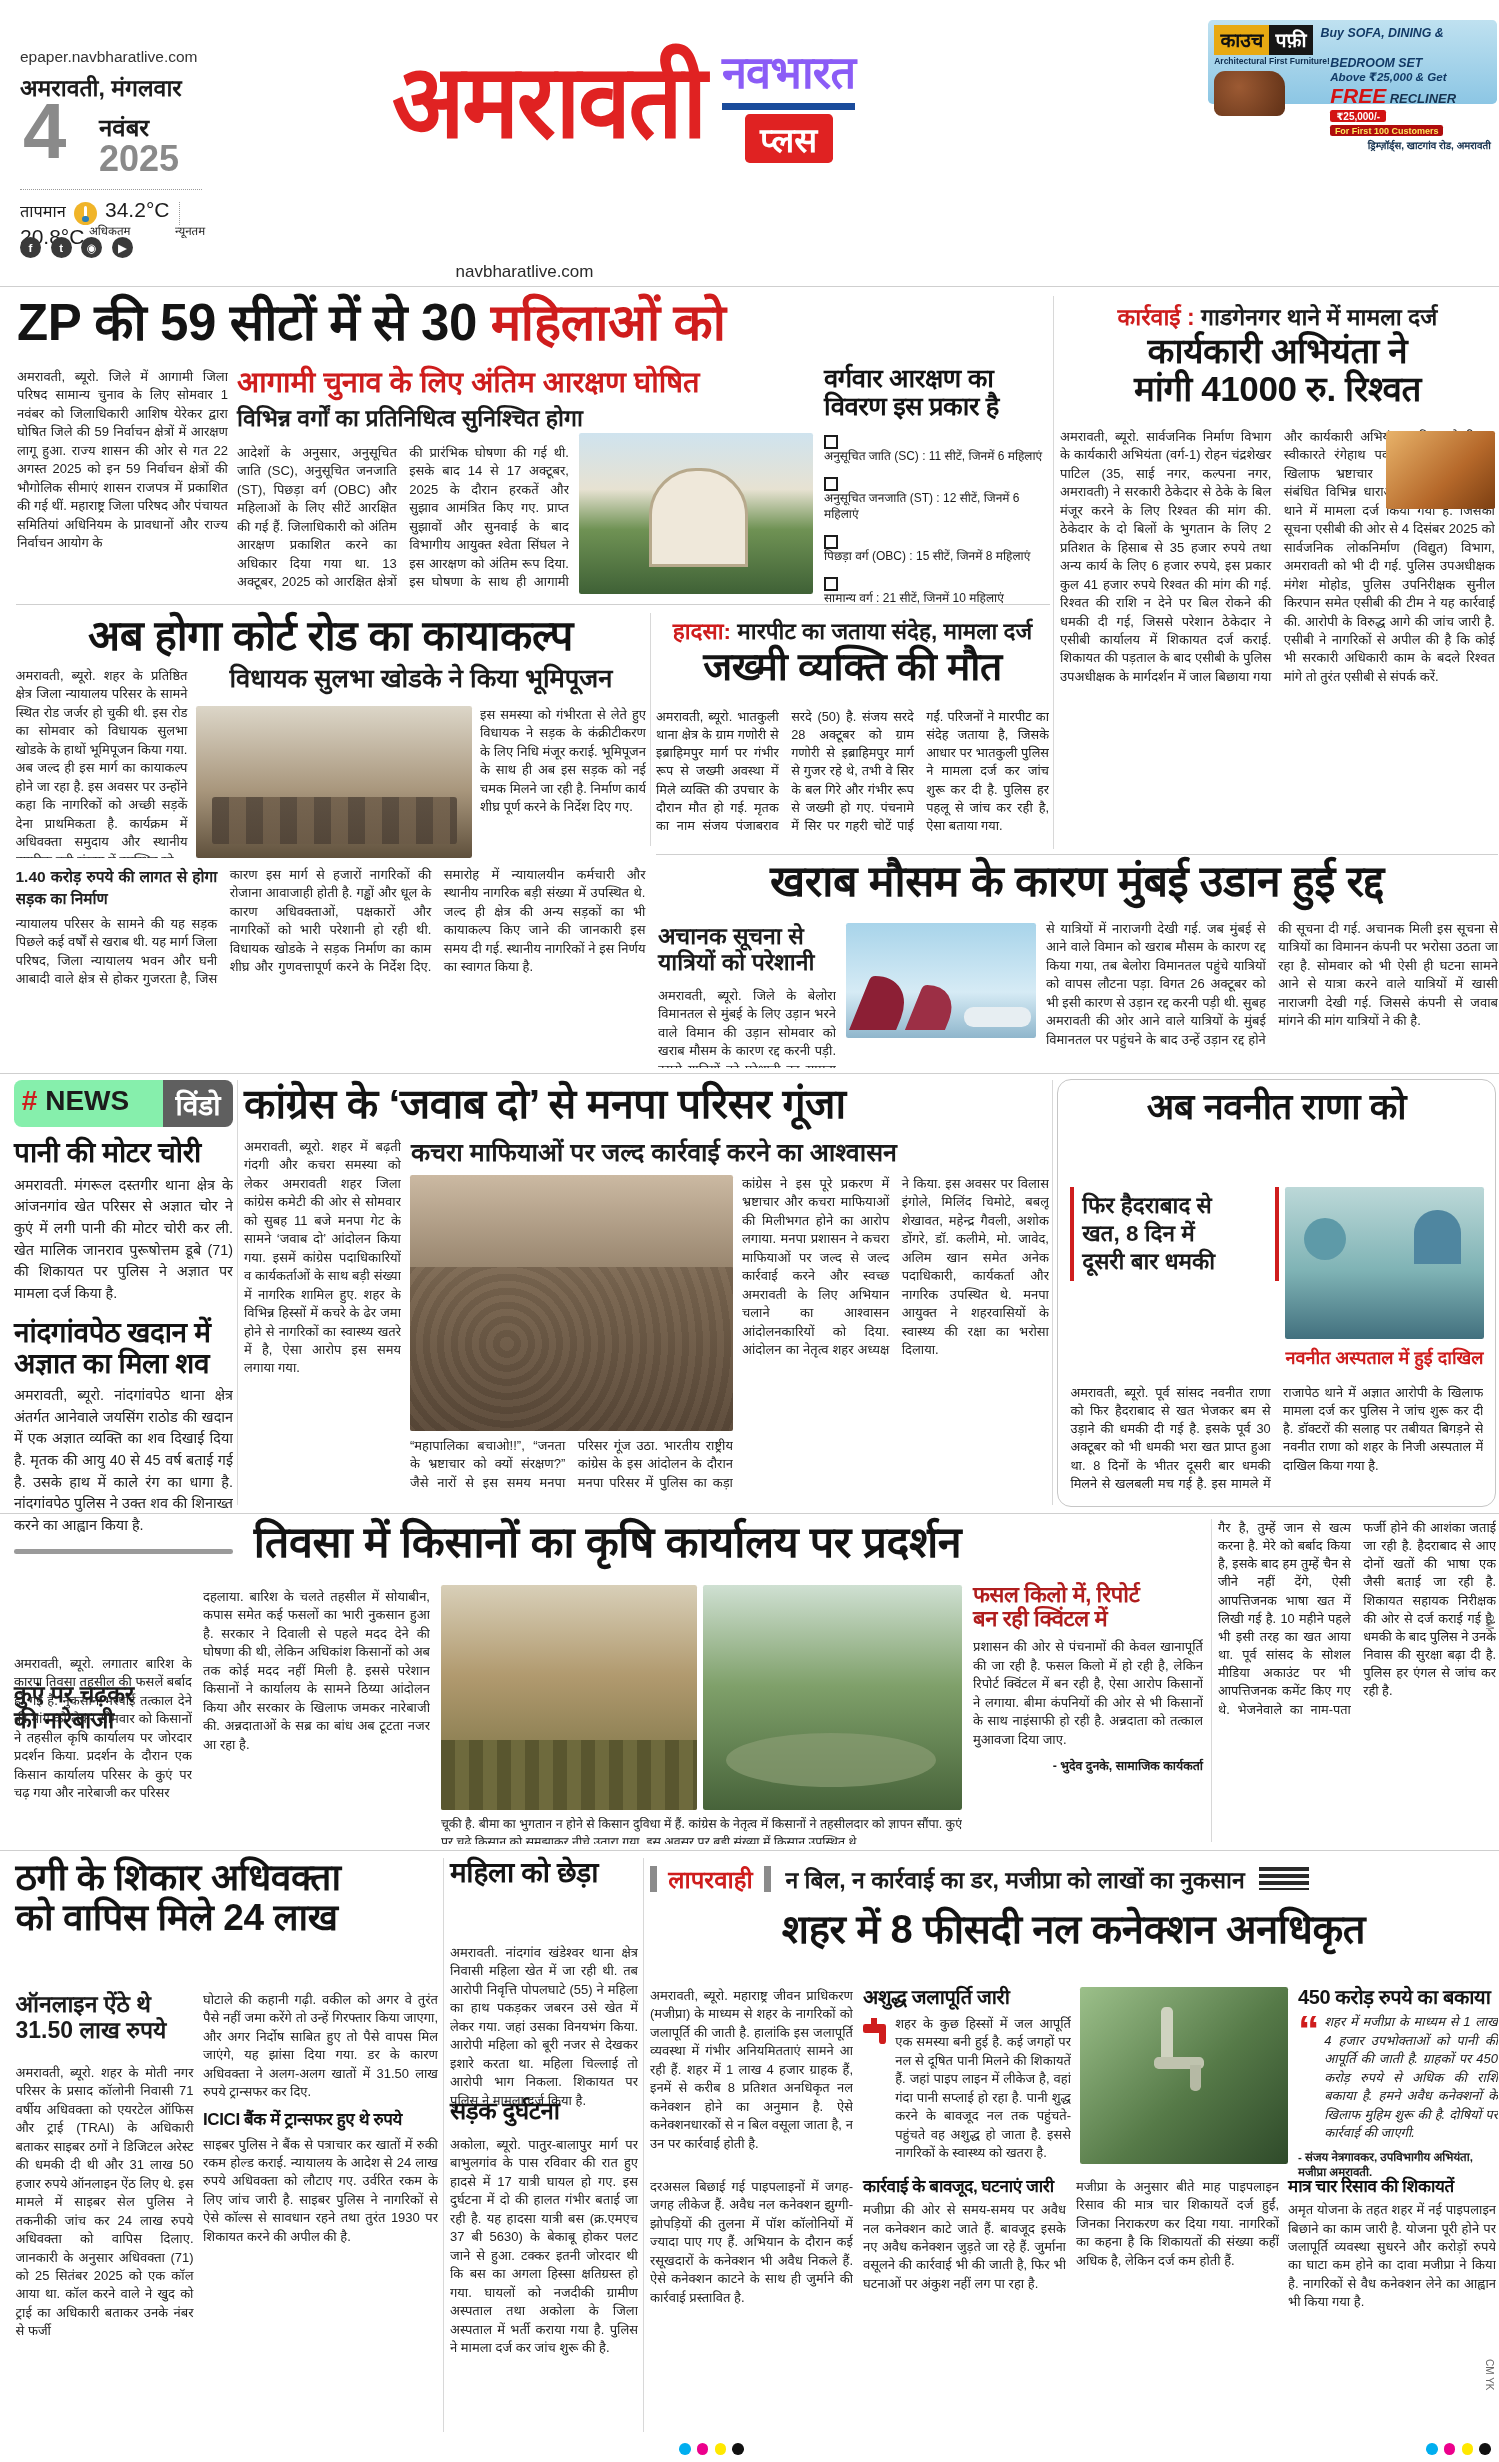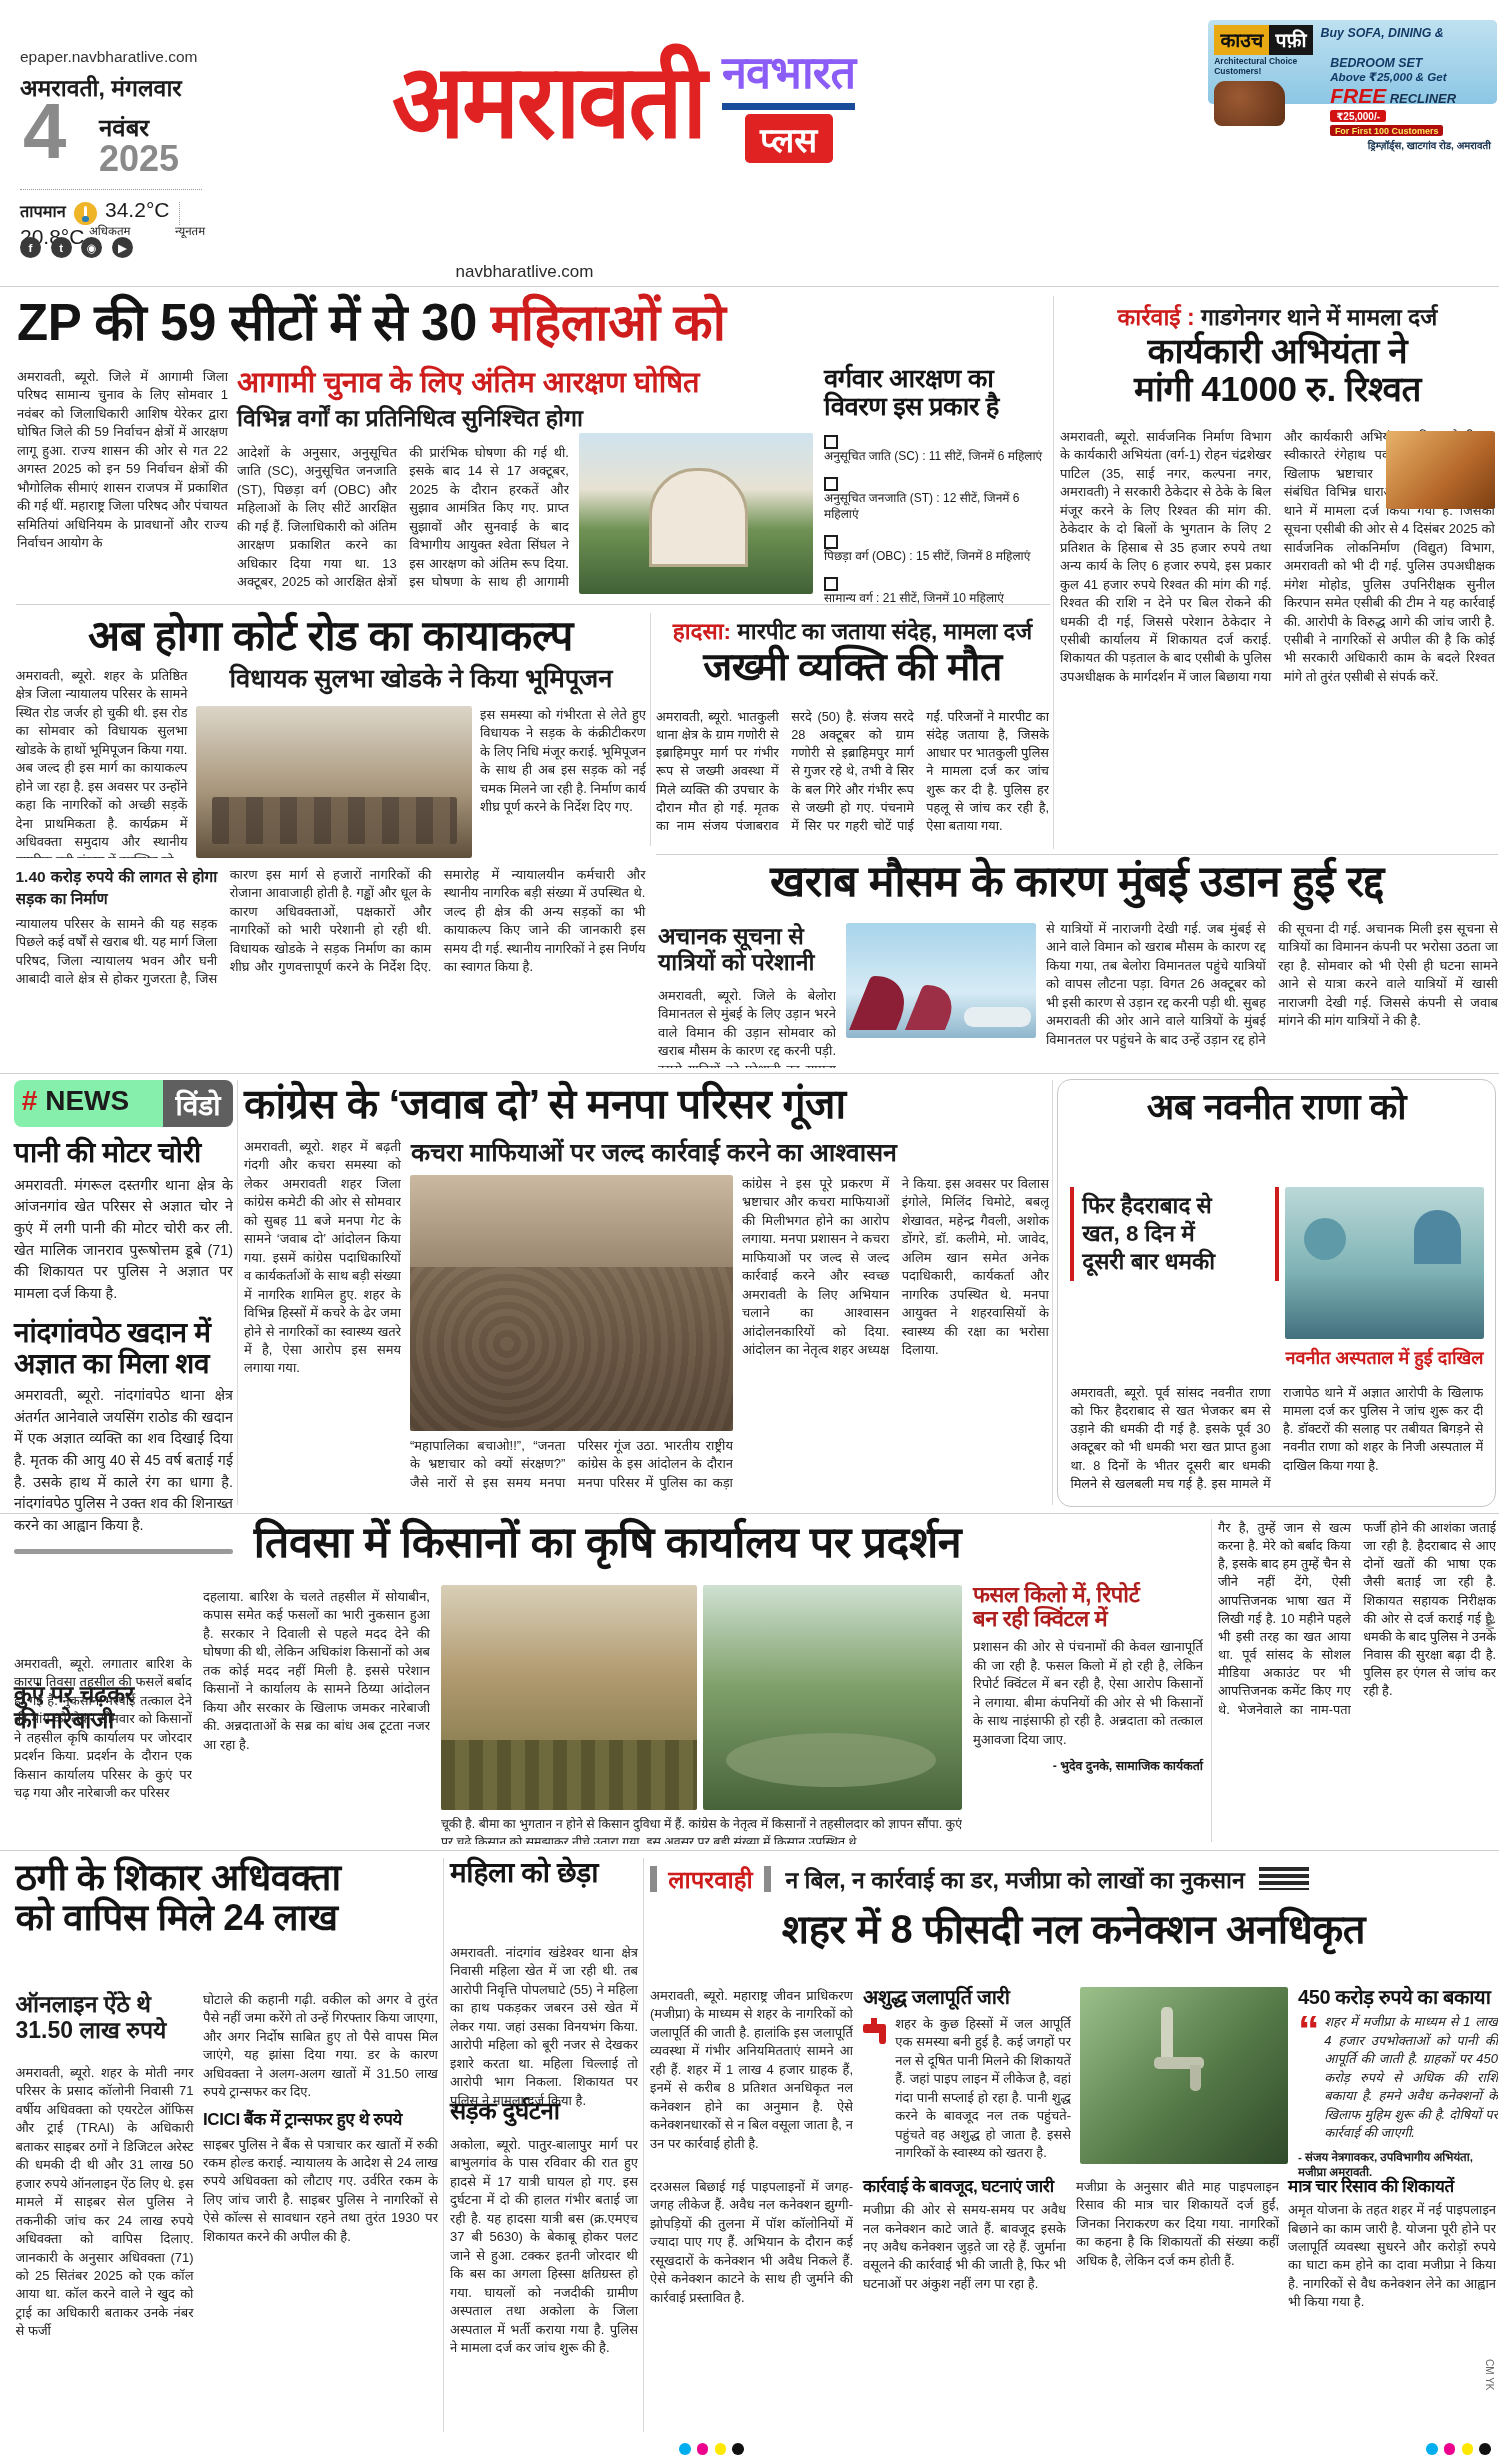--- a/index.html
+++ b/index.html
@@ -29,21 +29,21 @@
 <div class="page">
 
   <div class="abs" style="left:20px;top:48px;font-size:15.5px;color:#333;">epaper.navbharatlive.com</div>
   <div class="abs" style="left:20px;top:71px;font-size:23px;font-weight:bold;">अमरावती, मंगलवार</div>
   <div class="abs" style="left:23px;top:92px;font-size:78px;font-weight:bold;color:#8a8a8a;line-height:1;">4</div>
   <div class="abs" style="left:99px;top:110px;font-size:24px;font-weight:bold;">नवंबर</div>
   <div class="abs" style="left:99px;top:138px;font-size:36px;font-weight:bold;color:#8a8a8a;">2025</div>
   <div class="abs dotline" style="left:20px;top:189px;width:182px;"></div>
 
   <div class="abs" style="left:20px;top:198px;width:233px;">
-    <span style="font-size:16.3px;font-weight:bold;">तापमान</span>
+    <span style="font-size:16.3px;font-weight:normal;">तापमान</span>
     <span style="display:inline-block;width:23px;height:23px;border-radius:50%;background:#f0b429;vertical-align:middle;margin:0 4.7px;position:relative;">
       <span style="position:absolute;left:10px;top:3.9px;width:3.1px;height:11px;background:#fff;border-radius:1.6px;"></span>
       <span style="position:absolute;left:8.5px;top:14px;width:6.2px;height:6.2px;background:#2a7fb8;border-radius:50%;"></span>
     </span>
     <span style="font-size:21px;">34.2°C</span>
     <span style="display:inline-block;border-left:1.6px dotted #999;height:23px;vertical-align:middle;margin:0 6.2px;"></span>
     <span style="font-size:21px;">20.8°C</span>
   </div>
   <div class="abs" style="left:89px;top:223px;font-size:11.6px;">अधिकतम</div>
   <div class="abs" style="left:175px;top:223px;font-size:11.6px;">न्यूनतम</div>
@@ -66,21 +66,21 @@
   <div class="abs" style="left:0;top:262px;width:1049px;text-align:center;font-size:17px;color:#2a2a2a;">navbharatlive.com</div>
 
   <div class="abs" style="left:1208px;top:20px;width:289px;height:84px;background:linear-gradient(180deg,#bfe1f0,#8cc6e4);border-radius:4.7px;padding:4.7px 6.2px;box-sizing:border-box;">
     <div style="display:flex;gap:0;align-items:flex-start;">
       <span style="background:#e8a912;color:#111;font-size:19.4px;font-weight:bold;padding:1.6px 6.2px;">काउच</span>
       <span style="background:#161616;color:#fff;font-size:19.4px;font-weight:bold;padding:1.6px 6.2px;">पफ़ी</span>
       <span style="margin-left:7.8px;font-style:italic;font-weight:bold;color:#123a66;font-size:12.4px;line-height:1.15;padding-top:1.6px;">Buy SOFA, DINING &amp;</span>
     </div>
     <div style="display:flex;margin-top:1.6px;">
       <div style="width:116px;">
-        <div style="font-size:8.5px;font-weight:bold;color:#0e2d4f;">Architectural Choice Customers!</div>
+        <div style="font-size:8.5px;font-weight:bold;color:#0e2d4f;">Architectural First Furniture!</div>
         <div style="width:71px;height:45px;margin-top:4.7px;background:radial-gradient(circle at 35% 35%,#9c5a33,#5f3016);border-radius:11px 15.5px 7.8px 7.8px;"></div>
       </div>
       <div style="flex:1;text-align:left;">
         <div style="font-style:italic;font-weight:bold;color:#123a66;font-size:12.4px;">BEDROOM SET</div>
         <div style="font-style:italic;font-weight:bold;color:#123a66;font-size:11.6px;">Above ₹25,000 &amp; Get</div>
         <div>
           <span style="color:#d31212;font-size:21px;font-weight:bold;font-style:italic;">FREE</span>
           <span style="color:#16324f;font-size:13px;font-weight:bold;font-style:italic;">RECLINER</span>
         </div>
         <span style="background:#d31212;color:#fff;font-size:10px;font-weight:bold;padding:0.8px 6.2px;border-radius:2.3px;">₹25,000/-</span>

